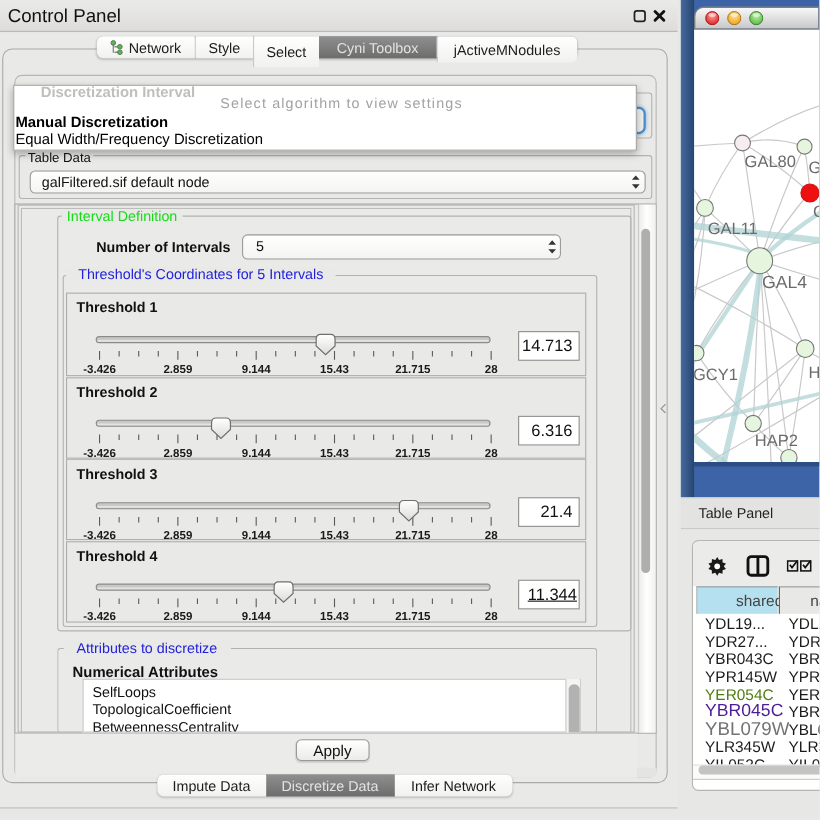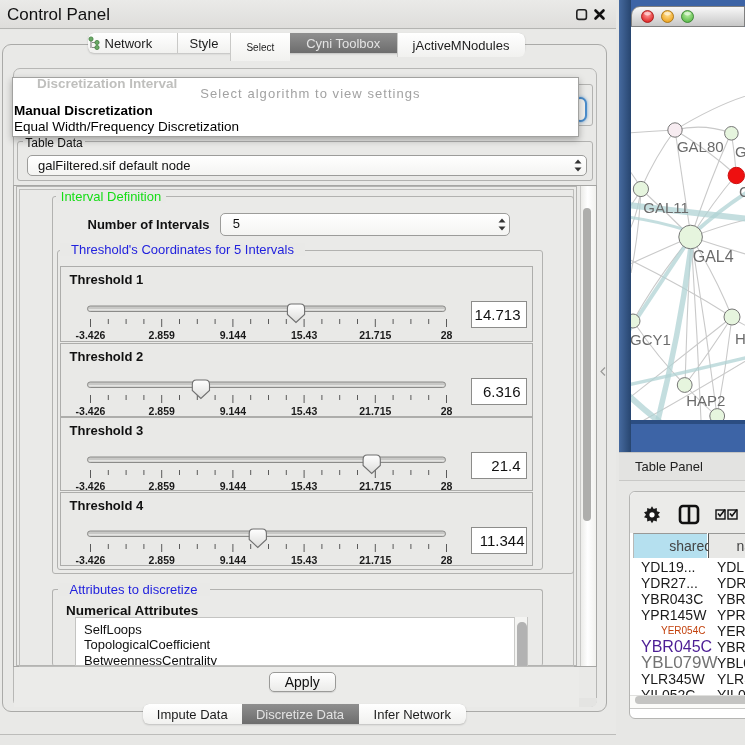--- a/index.html
+++ b/index.html
@@ -9,28 +9,28 @@
 <div style="position:absolute;left:7px;top:7px;width:200px;height:16px;font-size:17px;color:#111;line-height:16px;">Control Panel</div>
 <svg style="position:absolute;left:574px;top:8px" width="34" height="14" viewBox="0 0 34 14">
     <rect x="2.8" y="1.8" width="9.6" height="9.6" rx="2.2" fill="none" stroke="#222" stroke-width="1.6"></rect>
     <path d="M21.5 2.5 L29.5 10.5 M29.5 2.5 L21.5 10.5" stroke="#111" stroke-width="2.6" stroke-linecap="round"></path>
   </svg>
 <div style="position:absolute;left:0px;top:30px;width:616px;height:705px;background:#e9e9e7;"></div>
 <div style="position:absolute;left:0px;top:734px;width:616px;height:1px;background:#bcbcba;"></div>
 <div style="position:absolute;left:2px;top:44px;width:605px;height:668px;border:1px solid #aaaaa8;border-radius:9px;background:#e9e9e7;"></div>
 <div style="position:absolute;left:13px;top:68px;width:584px;height:639px;border:1px solid #b7b7b5;border-radius:7px;background:#e9e9e7;"></div>
 <div style="position:absolute;left:87.5px;top:33px;width:437px;height:20px;background:#fff;border:1px solid #b0b0ae;border-radius:6px;box-shadow:0 1px 2px rgba(0,0,0,0.18);"></div>
-<div style="position:absolute;left:87.5px;top:33px;width:89.69999999999999px;height:20px;font-size:13px;display:flex;align-items:center;justify-content:flex-start;color:#1c1c1c;background:linear-gradient(#ffffff,#f1f1ef);border-radius:6px 0 0 6px;"><svg width="13" height="15" viewBox="0 0 13 15" style="margin-right:4px">
+<div style="position:absolute;left:87.5px;top:33px;width:89.69999999999999px;height:20px;font-size:13px;display:flex;align-items:center;justify-content:center;color:#1c1c1c;background:linear-gradient(#ffffff,#f1f1ef);border-radius:6px 0 0 6px;"><svg width="13" height="15" viewBox="0 0 13 15" style="margin-right:4px">
       <path d="M3 3.5 L3 12 M4 6.5 L8 6.5 M4 11.5 L8 11.5" stroke="#8a8a8a" stroke-width="1.2" fill="none"></path>
       <circle cx="3" cy="3" r="2.1" fill="#6aaa66" stroke="#3f7c3c" stroke-width="0.8"></circle>
       <circle cx="9" cy="6.5" r="2.1" fill="#6aaa66" stroke="#3f7c3c" stroke-width="0.8"></circle>
       <circle cx="9" cy="11.5" r="2.1" fill="#6aaa66" stroke="#3f7c3c" stroke-width="0.8"></circle>
     </svg>Network</div>
 <div style="position:absolute;left:177.2px;top:33px;width:52.5px;height:20px;font-size:13px;display:flex;align-items:center;justify-content:center;color:#1c1c1c;background:linear-gradient(#ffffff,#f1f1ef);border-left:1px solid #c9c9c7;">Style</div>
-<div style="position:absolute;left:229.7px;top:33px;width:60.30000000000001px;height:28px;font-size:10px;display:flex;align-items:center;justify-content:center;color:#1c1c1c;background:linear-gradient(#ffffff,#f1f1ef);border-left:1px solid #c9c9c7;">Select</div>
+<div style="position:absolute;left:229.7px;top:33px;width:60.30000000000001px;height:28px;font-size:13px;display:flex;align-items:center;justify-content:center;color:#1c1c1c;background:linear-gradient(#ffffff,#f1f1ef);border-left:1px solid #c9c9c7;">Select</div>
 <div style="position:absolute;left:290px;top:33px;width:106.5px;height:20px;font-size:13px;display:flex;align-items:center;justify-content:center;background:linear-gradient(#8f8f8f,#6d6d6d);color:#e3e3e3;">Cyni Toolbox</div>
 <div style="position:absolute;left:396.5px;top:33px;width:128.0px;height:24px;font-size:13px;display:flex;align-items:center;justify-content:center;color:#1c1c1c;background:linear-gradient(#ffffff,#f1f1ef);border-left:1px solid #c9c9c7;border-radius:0 6px 6px 0;">jActiveMNodules</div>
 <div style="position:absolute;left:17px;top:83.5px;width:576px;height:42.5px;border:1px solid #b2b2b0;border-radius:3px;"></div>
 <div style="position:absolute;left:573.5px;top:96.5px;width:13.5px;height:25px;background:#f0f0ee;border:2.4px solid #4a8cca;border-radius:7px;box-shadow:0 0 3.5px #6ca3d6;"></div>
 <div style="position:absolute;left:17px;top:140.5px;width:576px;height:40.5px;border:1px solid #b2b2b0;border-radius:3px;"></div>
 <div style="position:absolute;left:23px;top:136.5px;width:62px;height:13px;background:#e9e9e7;font-size:12px;color:#111;text-align:center;line-height:13px;">Table Data</div>
 <div style="position:absolute;left:27px;top:154.5px;width:560px;height:21.5px;background:linear-gradient(#ffffff,#f4f4f2);border:1px solid #9c9c9a;border-radius:5px;font-size:13px;color:#111;line-height:20px;padding-left:10px;">galFiltered.sif default node</div>
 <svg style="position:absolute;left:572.8px;top:158.8px" width="10" height="13" viewBox="0 0 10 13">
     <path d="M5 0.5 L8.5 4.5 L1.5 4.5 Z" fill="#333"></path>
     <path d="M5 12.5 L8.5 8.5 L1.5 8.5 Z" fill="#333"></path>
@@ -194,21 +194,21 @@
       <line x1="367.7" y1="26" x2="367.7" y2="31" stroke="#5a5a5a" stroke-width="1"></line>
       <line x1="385.5" y1="26" x2="385.5" y2="34" stroke="#5a5a5a" stroke-width="1"></line>
       <text x="29.5" y="46" font-size="10.5" font-weight="bold" fill="#1a1a1a" text-anchor="middle" font-family="Liberation Sans">-3.426</text>
       <text x="100.7" y="46" font-size="10.5" font-weight="bold" fill="#1a1a1a" text-anchor="middle" font-family="Liberation Sans">2.859</text>
       <text x="171.9" y="46" font-size="10.5" font-weight="bold" fill="#1a1a1a" text-anchor="middle" font-family="Liberation Sans">9.144</text>
       <text x="243.1" y="46" font-size="10.5" font-weight="bold" fill="#1a1a1a" text-anchor="middle" font-family="Liberation Sans">15.43</text>
       <text x="314.3" y="46" font-size="10.5" font-weight="bold" fill="#1a1a1a" text-anchor="middle" font-family="Liberation Sans">21.715</text>
       <text x="385.5" y="46" font-size="10.5" font-weight="bold" fill="#1a1a1a" text-anchor="middle" font-family="Liberation Sans">28</text>
       <path d="M 188.2 15.5 Q 188.2 11 192.2 11 L 201.4 11 Q 205.4 11 205.4 15.5 L 205.4 21.5 L 196.8 29.5 L 188.2 21.5 Z" fill="url(#thg)" stroke="#6f6f6f" stroke-width="1.1"></path>
     </svg>
-<div style="position:absolute;left:410px;top:34px;width:55.5px;height:27px;background:#fff;border:1px solid #8c8c8a;font-size:15px;color:#111;text-align:right;line-height:25px;padding-right:1px;">11.344</div>
+<div style="position:absolute;left:410px;top:34px;width:55.5px;height:27px;background:#fff;border:1px solid #8c8c8a;font-size:15px;color:#111;text-align:right;line-height:25px;padding-right:1px;text-decoration:underline;">11.344</div>
 </div>
 <div style="position:absolute;left:52.4px;top:589px;width:490.6px;height:77px;border:1px solid #b2b2b0;border-radius:3px;border-bottom:none;"></div>
 <div style="position:absolute;left:57.5px;top:582.5px;width:152px;height:13px;background:#e9e9e7;font-size:13px;color:#2222dd;text-align:center;line-height:13px;white-space:nowrap;">Attributes to discretize</div>
 <div style="position:absolute;left:66px;top:602.5px;width:175px;height:14px;font-size:13.5px;font-weight:bold;color:#111;">Numerical Attributes</div>
 <div style="position:absolute;left:75px;top:617px;width:452.5px;height:48.8px;background:#fff;border:1px solid #c4c4c2;overflow:hidden;">
     <div style="padding:3.5px 0 0 8px;font-size:13px;color:#111;line-height:15.7px;">SelfLoops<br>TopologicalCoefficient<br>BetweennessCentrality</div>
   </div>
 <div style="position:absolute;left:514.4px;top:617px;width:13px;height:48.8px;background:#f4f4f2;border-left:1px solid #cacac8;"></div>
 <div style="position:absolute;left:517.3px;top:621.5px;width:9.5px;height:44.3px;background:#b2b2b2;border-radius:4.7px 4.7px 0 0;"></div>
 <div style="position:absolute;left:14px;top:666.5px;width:565px;height:40px;background:#ebebe9;"></div>
@@ -340,21 +340,21 @@
 <div style="position:absolute;left:633.2px;top:533.2px;width:74.3px;height:25.2px;background:#b5e0ef;border-top:1px solid #999997;border-left:1px solid #b9b9b7;font-size:14px;color:#444;text-align:center;line-height:24px;padding-left:35px;">shared...</div>
 <div style="position:absolute;left:707.5px;top:533.2px;width:45px;height:25.2px;background:#e8e8e6;border-top:1px solid #999997;border-left:1.6px solid #555553;font-size:14px;color:#444;padding-left:28px;line-height:24px;">na</div>
 <div style="position:absolute;left:641px;top:558.5999999999999px;width:70px;height:16.4px;font-size:14px;color:#1a1a1a;line-height:16.4px;">YDL19...</div>
 <div style="position:absolute;left:716.9px;top:558.5999999999999px;width:40px;height:16.4px;font-size:14px;color:#1a1a1a;line-height:16.4px;">YDL1</div>
 <div style="position:absolute;left:641px;top:574.6499999999999px;width:70px;height:16.4px;font-size:14px;color:#1a1a1a;line-height:16.4px;">YDR27...</div>
 <div style="position:absolute;left:716.9px;top:574.6499999999999px;width:40px;height:16.4px;font-size:14px;color:#1a1a1a;line-height:16.4px;">YDR2</div>
 <div style="position:absolute;left:641px;top:590.6999999999998px;width:70px;height:16.4px;font-size:14px;color:#1a1a1a;line-height:16.4px;">YBR043C</div>
 <div style="position:absolute;left:716.9px;top:590.6999999999998px;width:40px;height:16.4px;font-size:14px;color:#1a1a1a;line-height:16.4px;">YBR0</div>
 <div style="position:absolute;left:641px;top:606.7499999999998px;width:70px;height:16.4px;font-size:14px;color:#1a1a1a;line-height:16.4px;">YPR145W</div>
 <div style="position:absolute;left:716.9px;top:606.7499999999998px;width:40px;height:16.4px;font-size:14px;color:#1a1a1a;line-height:16.4px;">YPR1</div>
-<div style="position:absolute;left:641px;top:622.7999999999997px;width:70px;height:16.4px;font-size:10px;color:#c2410c;line-height:16.4px;margin-left:20px;">YER054C</div>
+<div style="position:absolute;left:641px;top:622.7999999999997px;width:70px;height:16.4px;font-size:14px;color:#4d7c0f;line-height:16.4px;">YER054C</div>
 <div style="position:absolute;left:716.9px;top:622.7999999999997px;width:40px;height:16.4px;font-size:14px;color:#1a1a1a;line-height:16.4px;">YER0</div>
 <div style="position:absolute;left:641px;top:638.8499999999997px;width:70px;height:16.4px;font-size:16px;color:#4c1d95;line-height:16.4px;">YBR045C</div>
 <div style="position:absolute;left:716.9px;top:638.8499999999997px;width:40px;height:16.4px;font-size:14px;color:#1a1a1a;line-height:16.4px;">YBR0</div>
 <div style="position:absolute;left:641px;top:654.8999999999996px;width:70px;height:16.4px;font-size:17px;color:#737373;line-height:16.4px;">YBL079W</div>
 <div style="position:absolute;left:716.9px;top:654.8999999999996px;width:40px;height:16.4px;font-size:14px;color:#1a1a1a;line-height:16.4px;">YBL0</div>
 <div style="position:absolute;left:641px;top:670.9499999999996px;width:70px;height:16.4px;font-size:14px;color:#1a1a1a;line-height:16.4px;">YLR345W</div>
 <div style="position:absolute;left:716.9px;top:670.9499999999996px;width:40px;height:16.4px;font-size:14px;color:#1a1a1a;line-height:16.4px;">YLR3</div>
 <div style="position:absolute;left:641px;top:686.9999999999995px;width:70px;height:16.4px;font-size:14px;color:#1a1a1a;line-height:16.4px;">YIL052C</div>
 <div style="position:absolute;left:716.9px;top:686.9999999999995px;width:40px;height:16.4px;font-size:14px;color:#1a1a1a;line-height:16.4px;">YIL0</div>
 <div style="position:absolute;left:629.6px;top:694.5px;width:128px;height:13.5px;background:#fbfbf9;border-top:1px solid #e0e0de;"></div>

